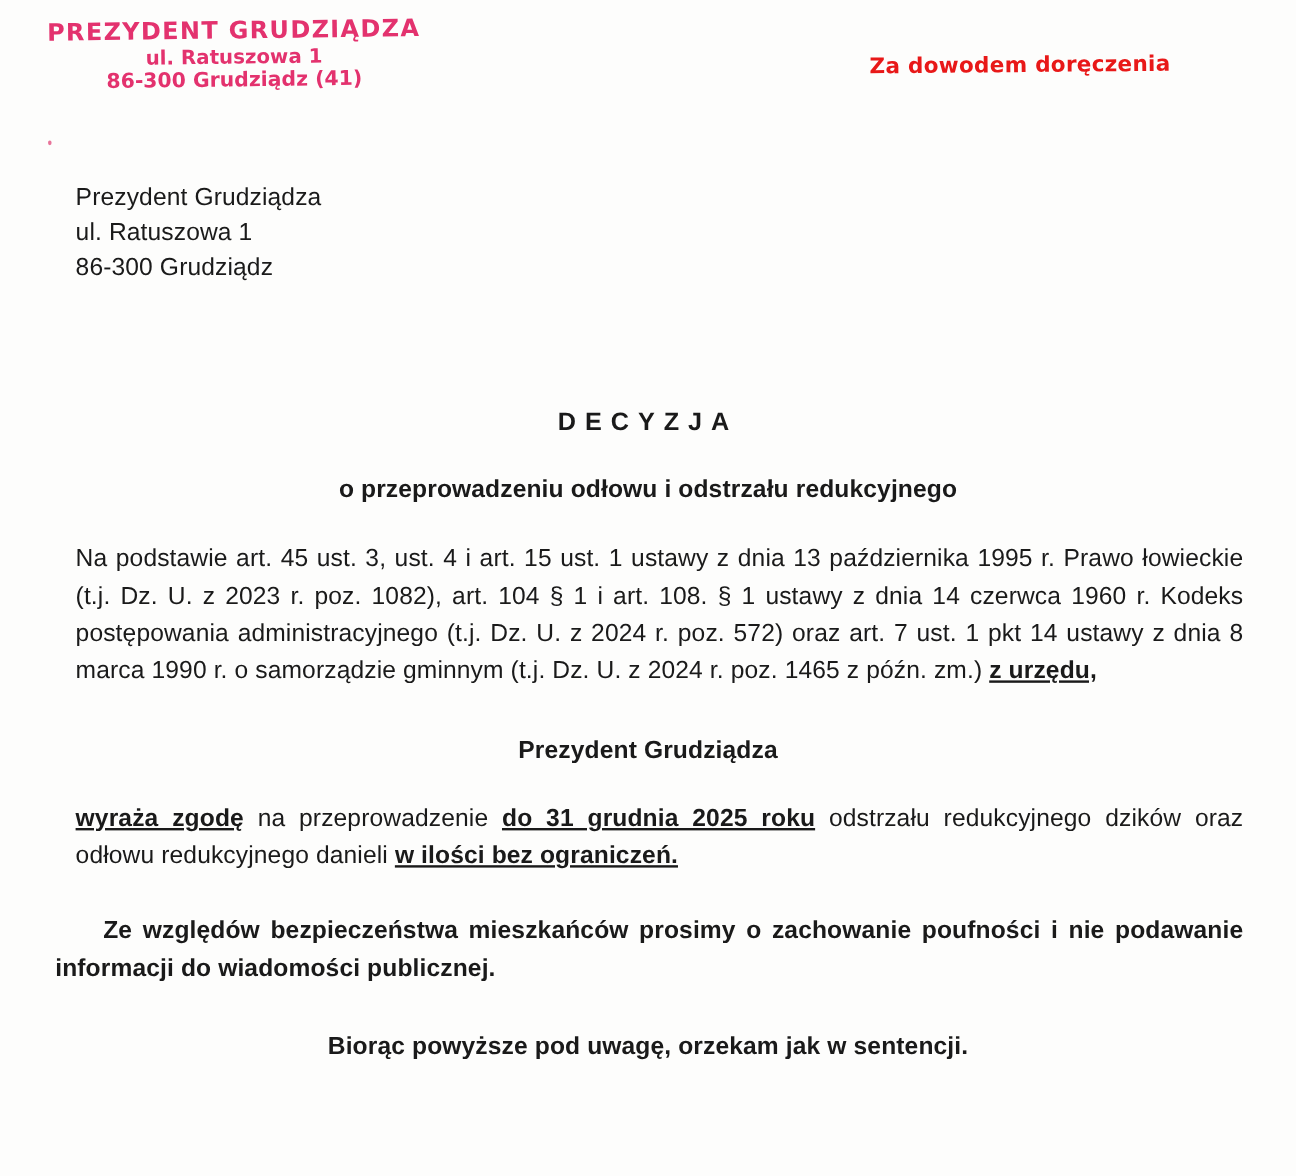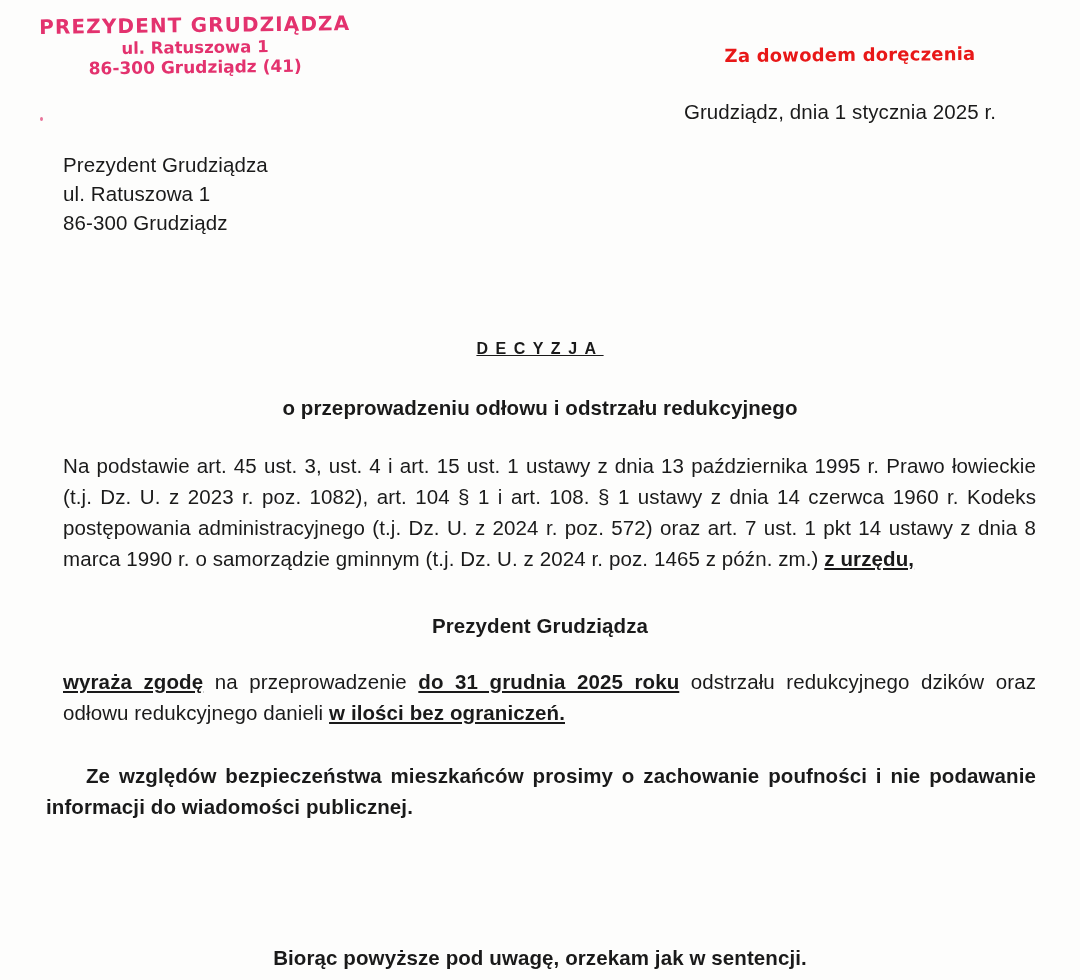--- a/index.html
+++ b/index.html
@@ -109,24 +109,23 @@
     letter-spacing: 0.1px;
   }
 
   
   .doc-title {
     position: absolute;
     left: 0;
     top: 340px;
     width: 1080px;
     text-align: center;
-    font-size: 16px;
+    font-size: 21px;
     font-weight: bold;
     letter-spacing: 7.5px;
-    text-decoration: underline;
   }
   .doc-subtitle {
     position: absolute;
     left: 0;
     top: 396px;
     width: 1080px;
     text-align: center;
     font-size: 20.5px;
     font-weight: bold;
     letter-spacing: 0.1px;
@@ -167,21 +166,21 @@
     line-height: 31px;
     text-align: justify;
     text-justify: inter-word;
     letter-spacing: 0.1px;
   }
   .confidential .indent { display: inline-block; width: 40px; }
 
   .closing {
     position: absolute;
     left: 0;
-    top: 946px;
+    top: 860px;
     width: 1080px;
     text-align: center;
     font-size: 20.5px;
     font-weight: bold;
     letter-spacing: 0.1px;
   }
 
   b, .b { font-weight: bold; text-decoration: underline; }
   .bu { font-weight: bold; text-decoration: underline; }
 </style>
@@ -192,21 +191,20 @@
 
   <div class="stamp">
     <div class="stamp-l1">PREZYDENT GRUDZIĄDZA</div>
     <div class="stamp-l2">ul. Ratuszowa 1</div>
     <div class="stamp-l3">86-300 Grudziądz (41)</div>
   </div>
   <div class="stamp-speck"></div>
 
   <div class="delivery-note">Za dowodem doręczenia</div>
 
-  <div class="place-date">Grudziądz, dnia 1 stycznia 2025 r.</div>
 
   <div class="addressee">
     <div>Prezydent Grudziądza</div>
     <div>ul. Ratuszowa 1</div>
     <div>86-300 Grudziądz</div>
   </div>
 
 
   <div class="doc-title">DECYZJA</div>
   <div class="doc-subtitle">o przeprowadzeniu odłowu i odstrzału redukcyjnego</div>

